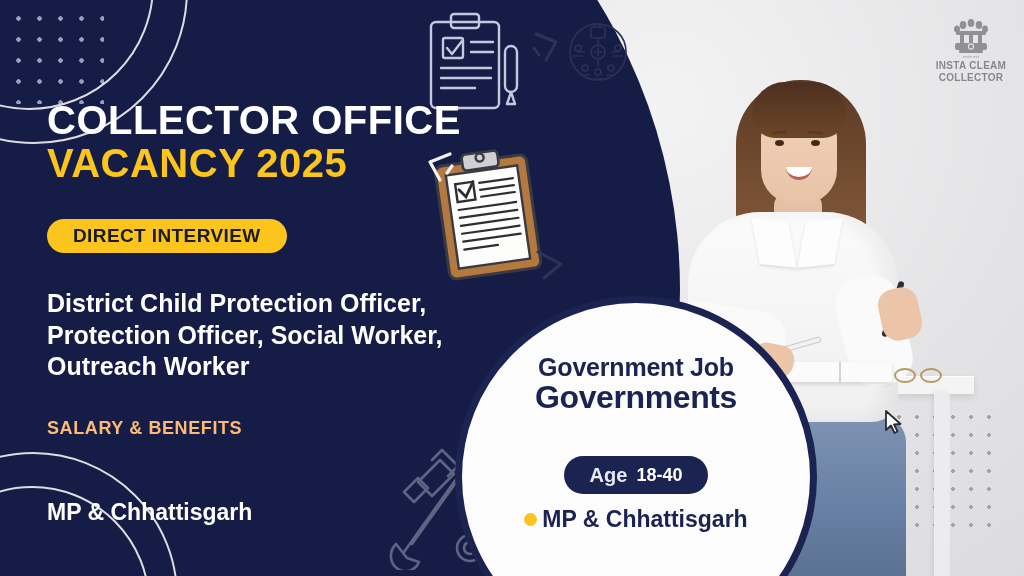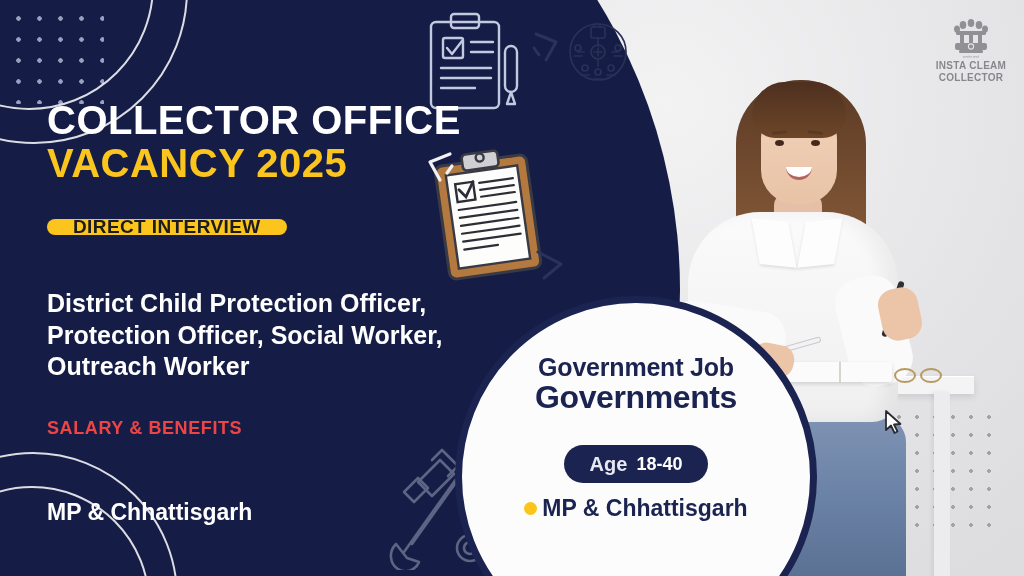--- a/index.html
+++ b/index.html
@@ -186,34 +186,34 @@
     font-size:40px; font-weight:700; letter-spacing:.5px;
     color:#ffffff; line-height:1;
   }
   .title2{
     position:absolute; left:0; top:143px;
     font-size:40px; font-weight:700; letter-spacing:.5px;
     color:#fbc51d; line-height:1;text-align:right;
   }
   .pill-yellow{
     position:absolute; left:0; top:219px;
-    height:16px; padding:0 26px;
+    height:34px; padding:0 26px;
     display:flex; align-items:center;
     background:#fbc51d; border-radius:18px;
     color:#1b1b20; font-size:19px; font-weight:700; letter-spacing:.4px;
   }
   .roles{
     position:absolute; left:0; top:288px; width:400px;
     font-size:25px; font-weight:700; line-height:1.26;
     color:#ffffff;
   }
   .salary{
     position:absolute; left:0; top:418px;
     font-size:18px; font-weight:700; letter-spacing:.6px;
-    color:#ef4444;
+    color:#fdba74;
   }
   .pill-white{
     position:absolute; left:0; top:457px;
     height:32px; padding:0 20px;
     display:flex; align-items:center;
     background:#f7f7f8; border-radius:16px;
     color:#171720; font-size:19px; font-weight:700; letter-spacing:.2px;
   }
   .states-left{
     position:absolute; left:0; top:499px;
@@ -246,21 +246,21 @@
     display:flex; flex-direction:column; align-items:center;
   }
   .gj1{
     font-size:25px; font-weight:700; color:#1b2351; letter-spacing:-.2px;
   }
   .gj2{
     font-size:32px; font-weight:700; color:#1b2351; letter-spacing:-.4px;
     margin-top:-3px;
   }
   .age-pill{
-    margin-top:29px; height:38px; padding:0 26px;
+    margin-top:40px; height:38px; padding:0 26px;
     display:flex; align-items:center; gap:9px;
     background:#1b2351; border-radius:19px;
   }
   .age-label{ color:#e7e9f2; font-size:20px; font-weight:600; }
   .age-value{ color:#ffffff; font-size:18px; font-weight:700; }
   .states-row{
     margin-top:12px; display:flex; align-items:center; gap:5px;
   }
   .dot-yellow{
     width:13px; height:13px; border-radius:50%; background:#fbc51d;

